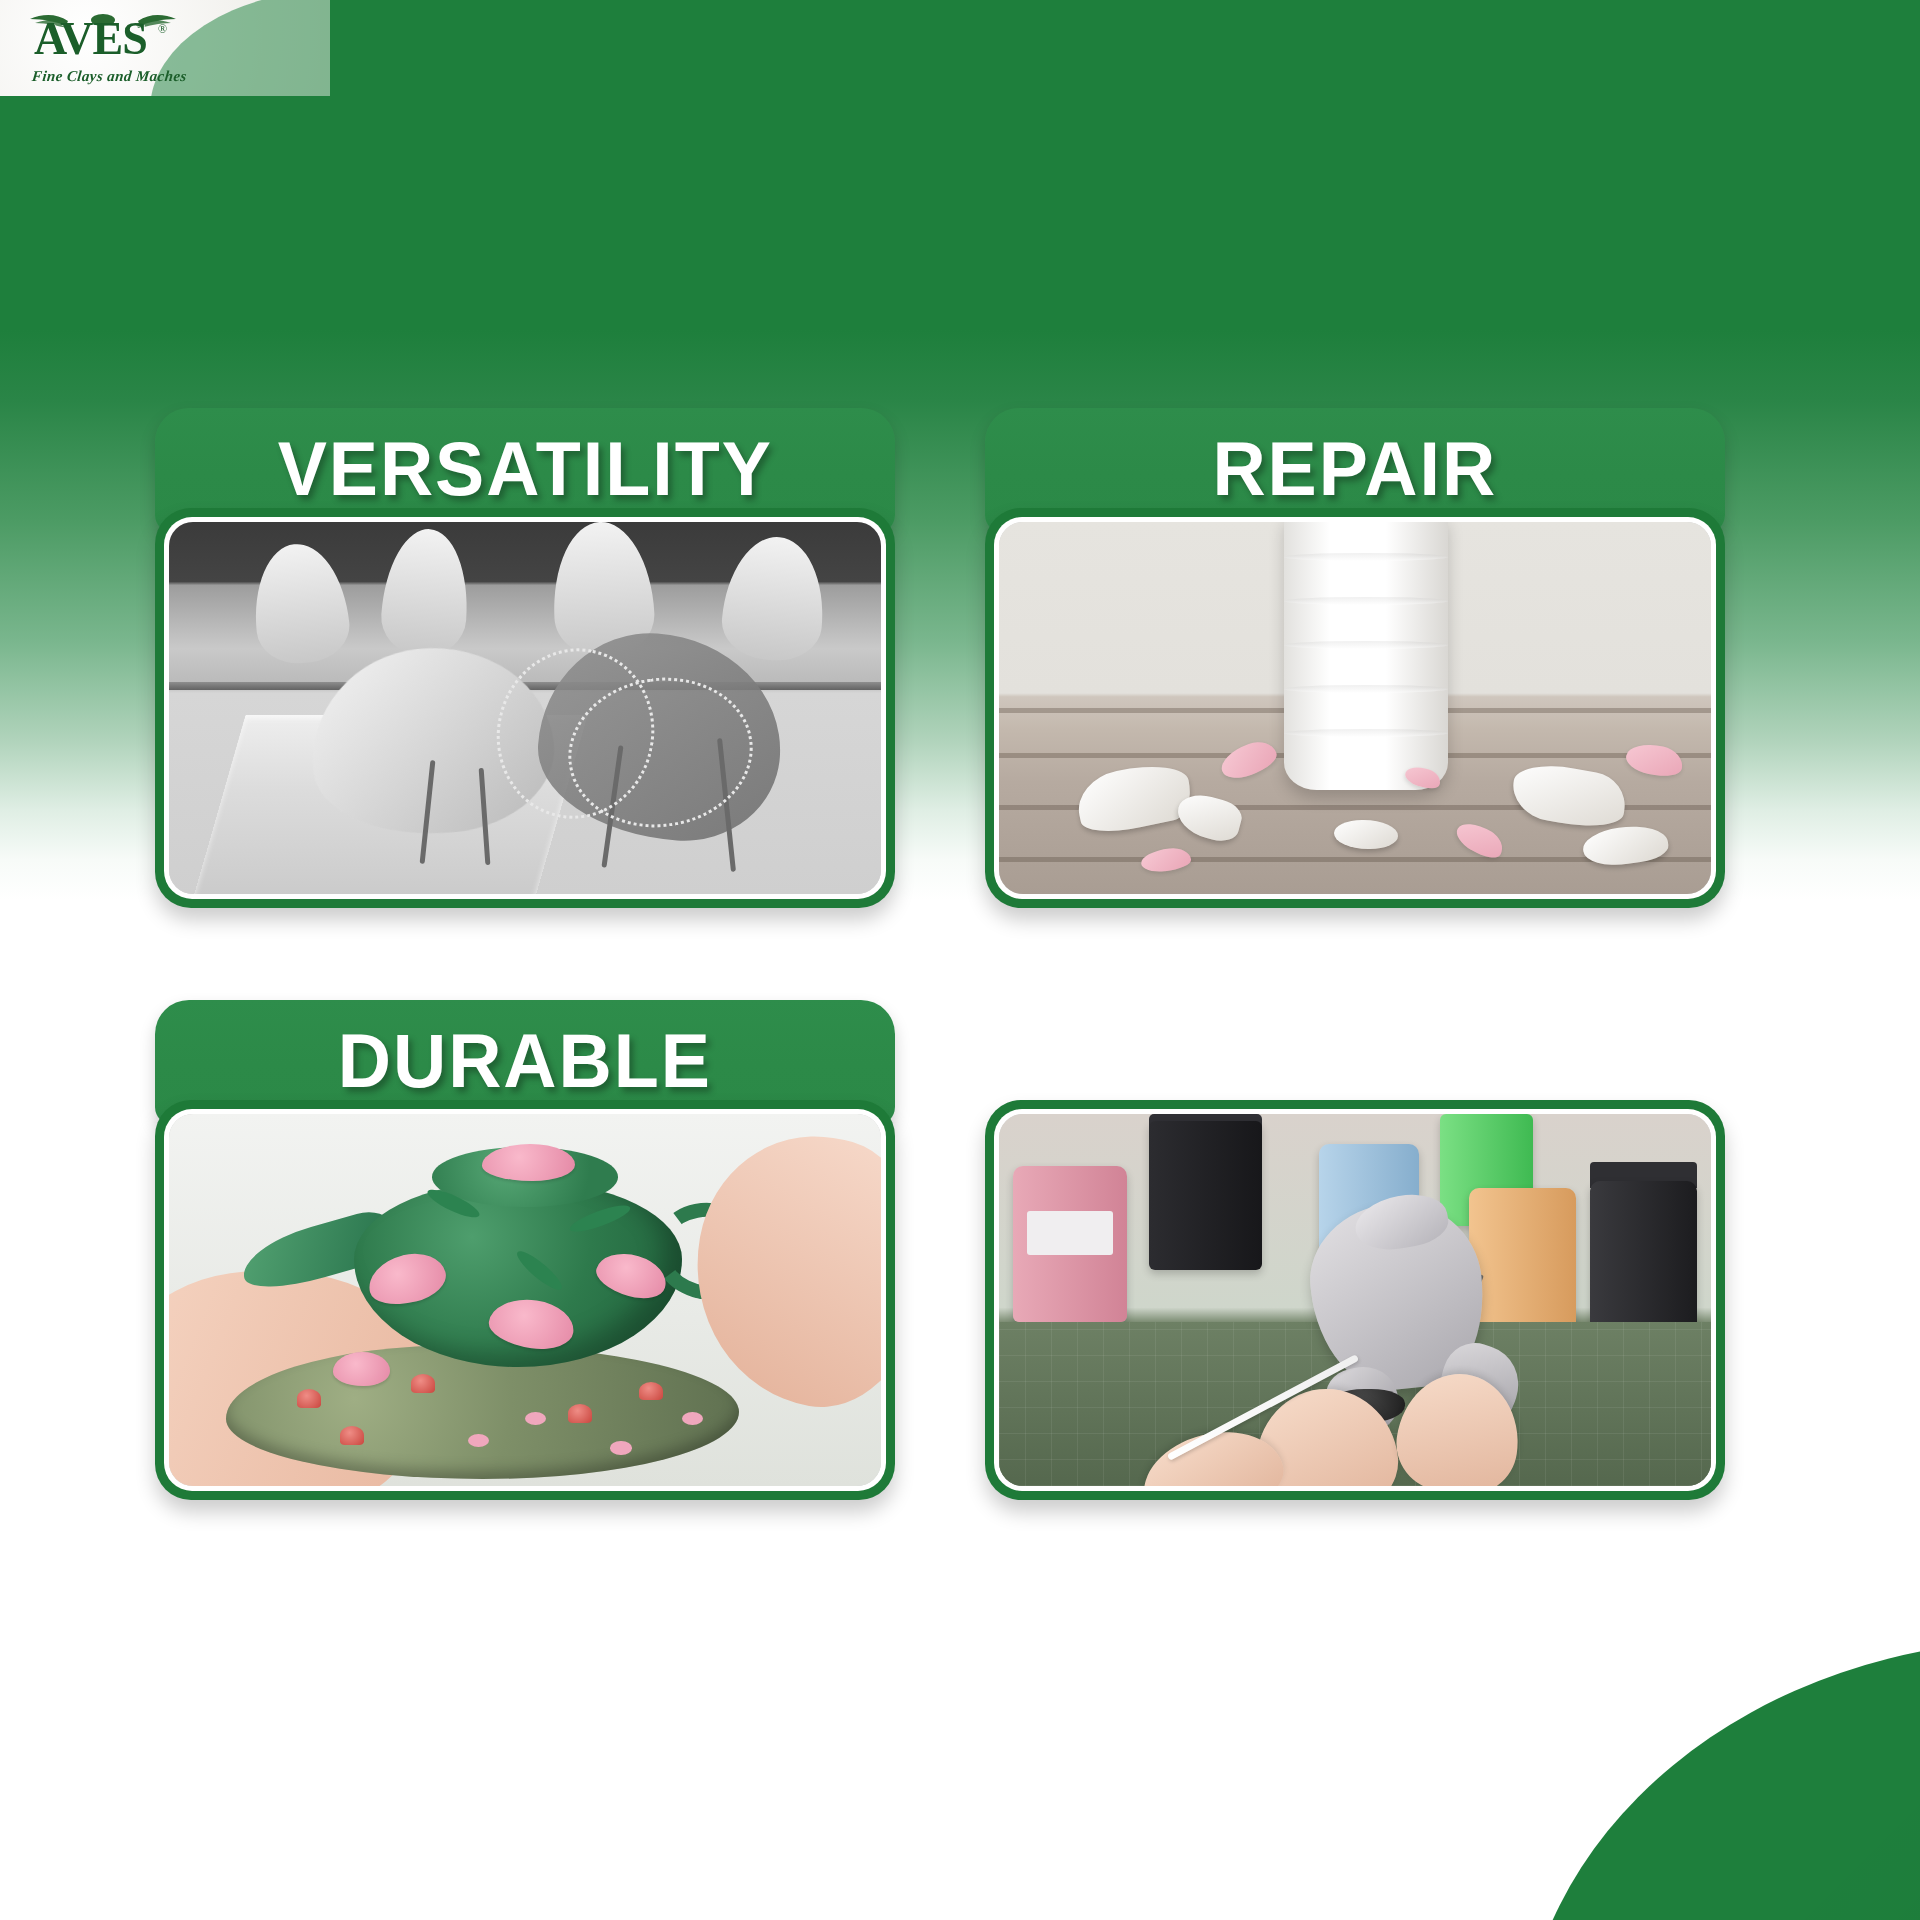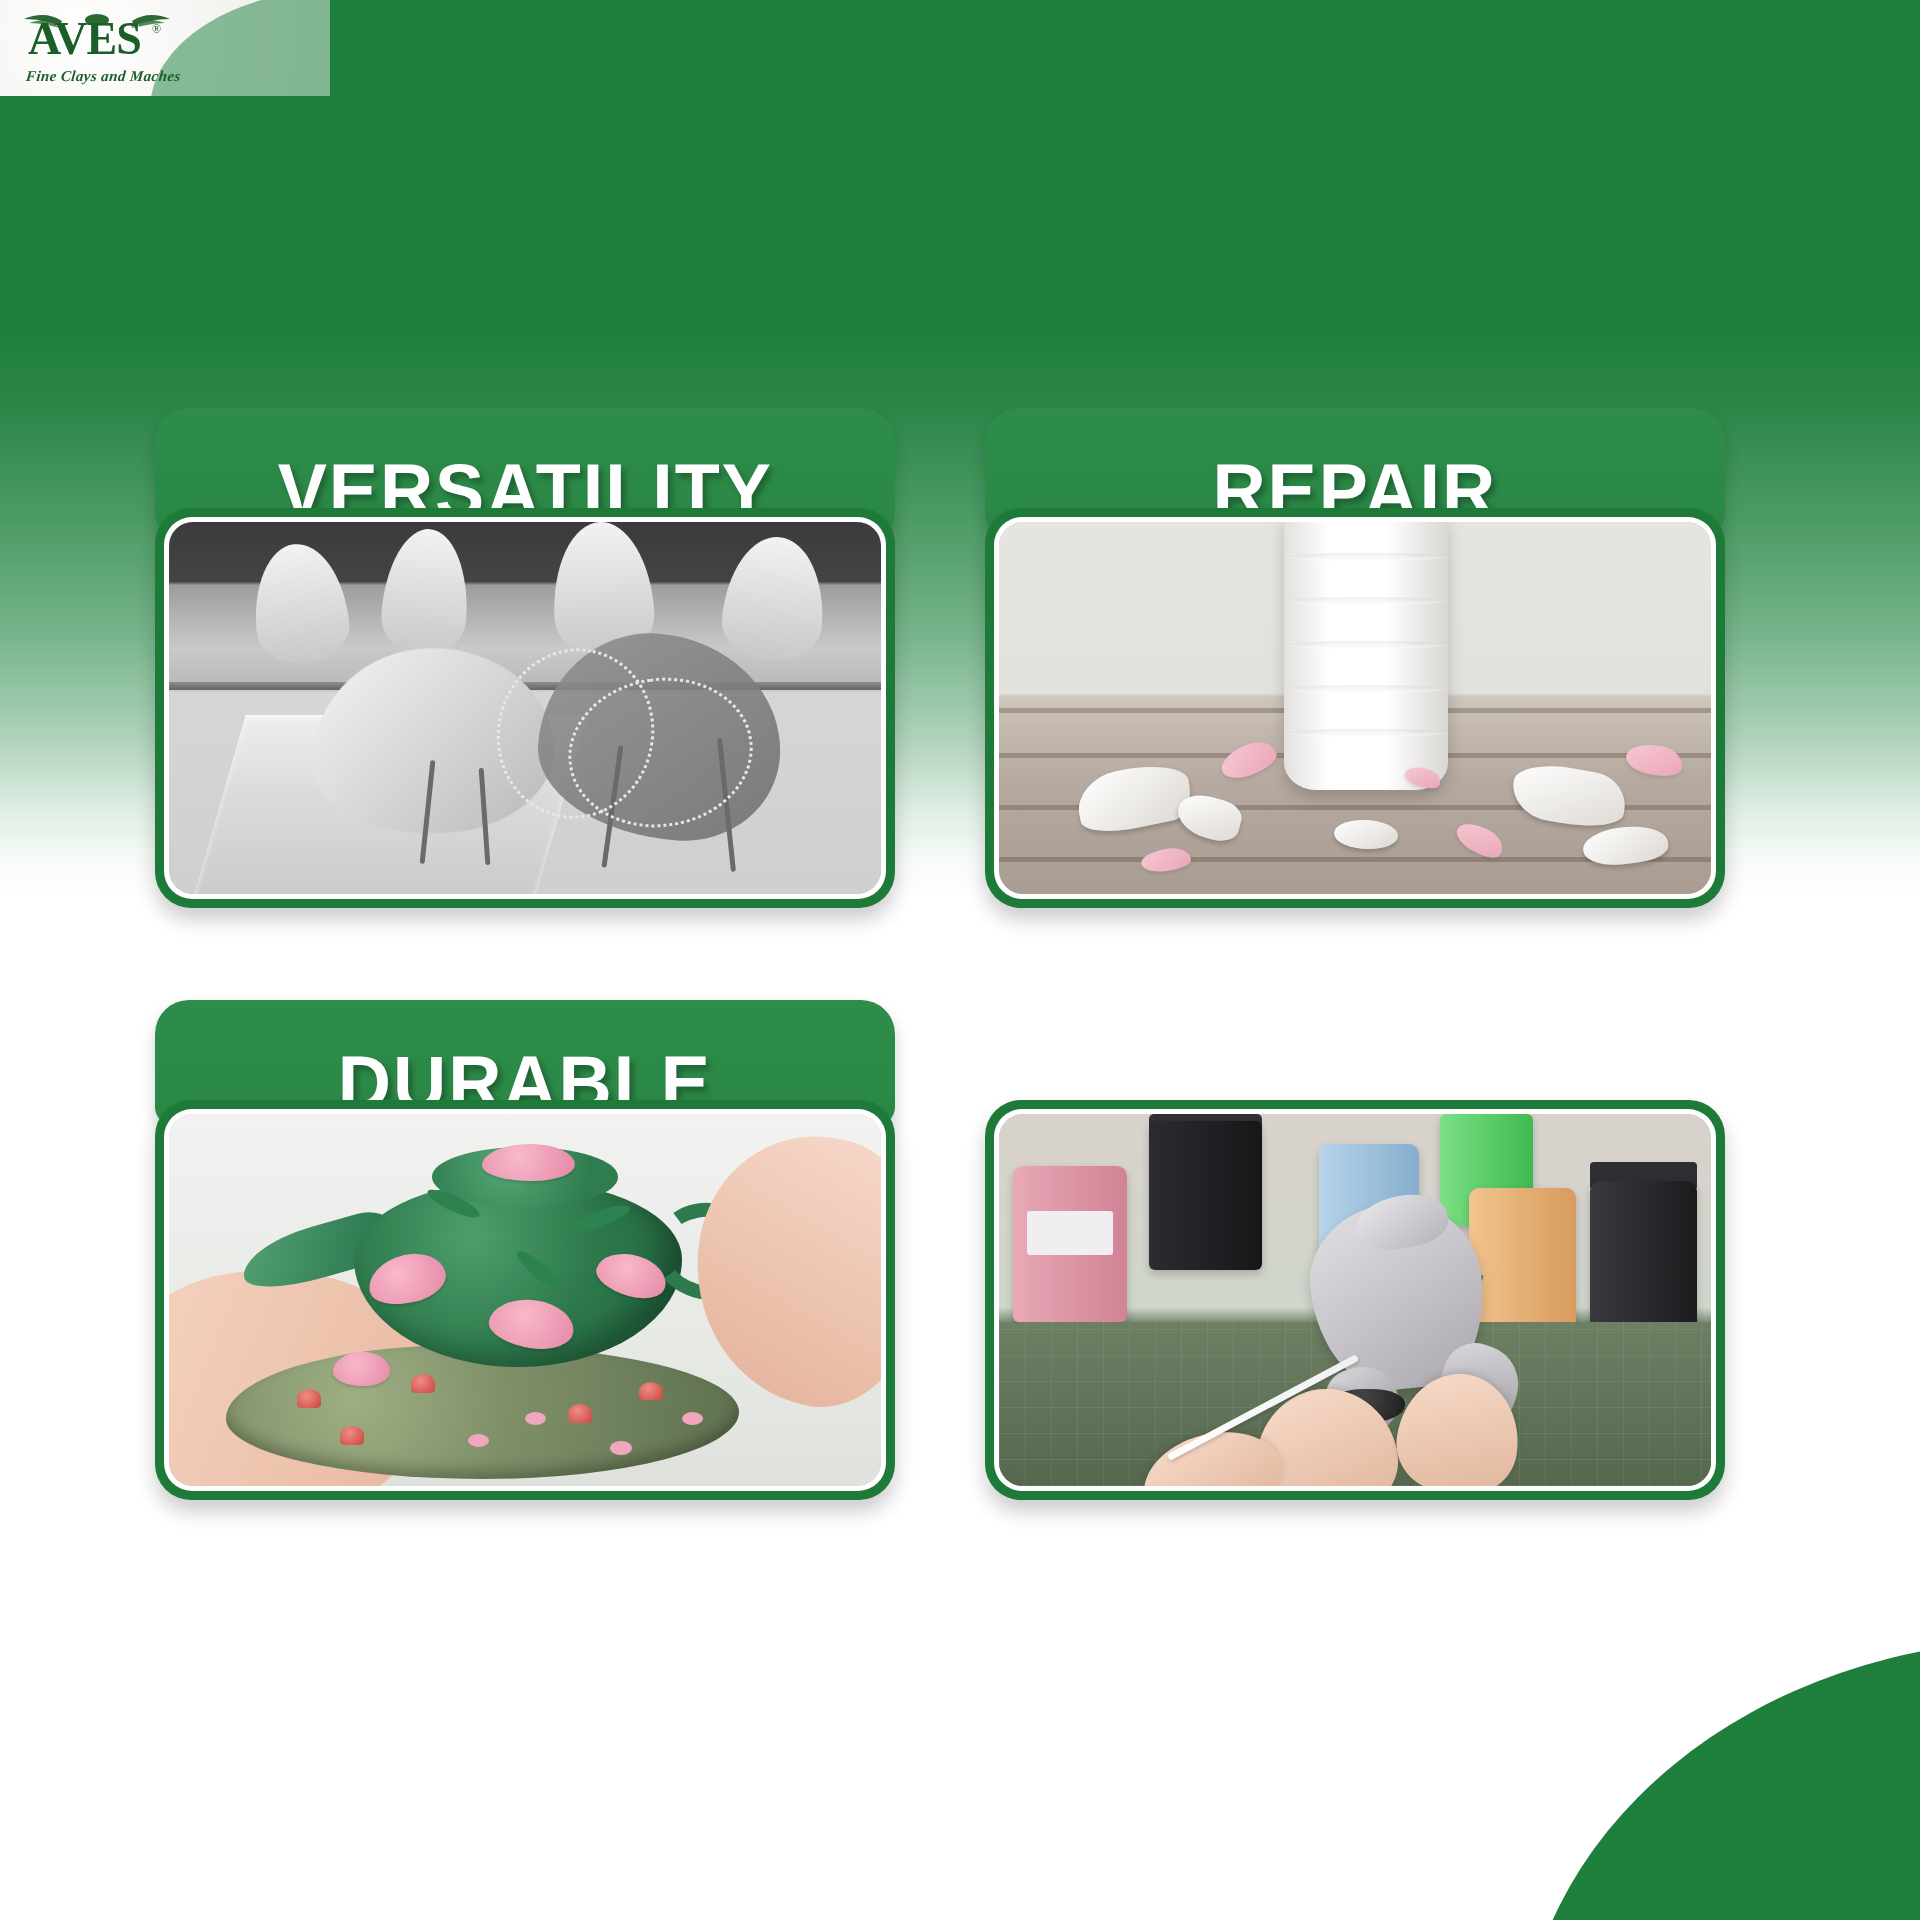--- a/index.html
+++ b/index.html
@@ -51,21 +51,21 @@
     box-shadow:0 0 10px rgba(0,0,0,.06);
   }
   .logo-badge .curve-accent {
     position:absolute; left:150px; top:-10px;
     width:300px; height:150px;
     background:#2a8848;
     border-radius:62% 0 0 0 / 80% 0 0 0;
     opacity:.55;
   }
   .logo-wrap {
-    position:absolute; left:10px; top:6px;
+    position:absolute; left:16px; top:6px;
     width:180px; height:82px;
     z-index:3;
   }
   .logo-wings { position:absolute; left:12px; top:4px; width:150px; height:22px; }
   .logo-aves {
     position:absolute; left:18px; top:10px;
     font-family:"Liberation Serif", serif;
     font-weight:bold; font-size:46px; line-height:46px;
     color:#1b5e2a; letter-spacing:-1px;
     text-shadow:1px 1px 0 rgba(255,255,255,.7);
@@ -144,21 +144,21 @@
   .card.c2 { left:0;    top:592px; }
   .card.c3 { left:830px; top:592px; }
 
   
   .card-tab {
     position:absolute; left:0; top:0;
     width:100%; height:125px;
     background:linear-gradient(to bottom,#2e8d4b 0%, #2c8a48 52%, #2b8947 100%);
     border-radius:34px 34px 18px 18px;
     box-shadow:0 8px 16px rgba(0,0,0,.18);
-    display:flex; align-items:flex-end; justify-content:center;
+    display:flex; align-items:center; justify-content:center;
     overflow:hidden;
   }
   .card-tab-label {
     font-family:"Liberation Sans Narrow","Liberation Sans",sans-serif;
     font-weight:bold;
     font-size:76px;
     line-height:76px;
     letter-spacing:2px;
     color:#ffffff;
     text-shadow:4px 5px 6px rgba(0,0,0,.30);

